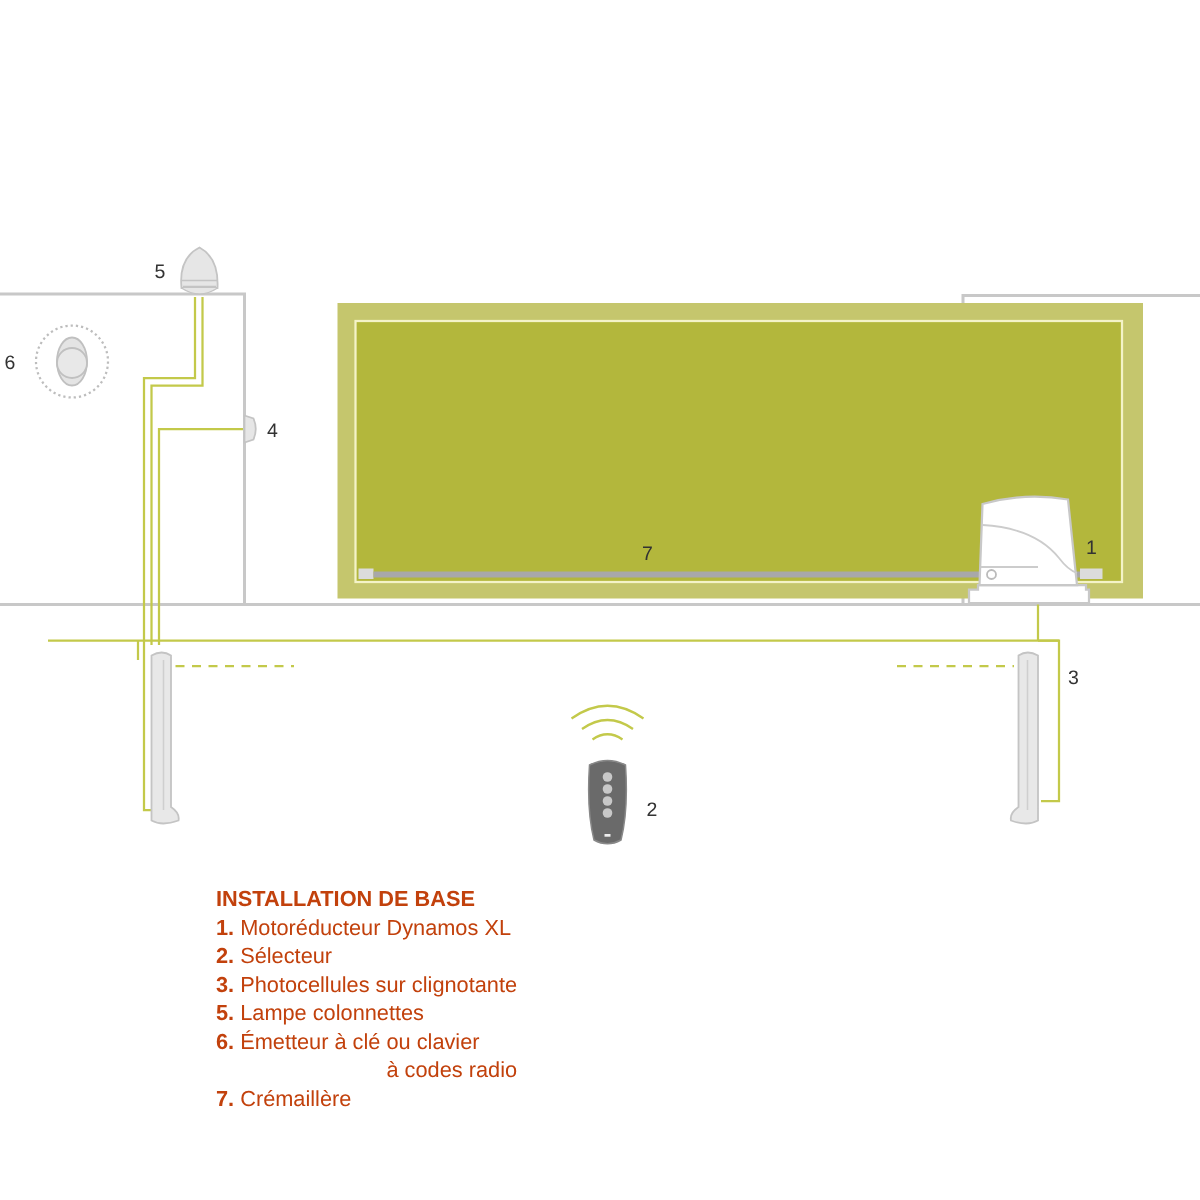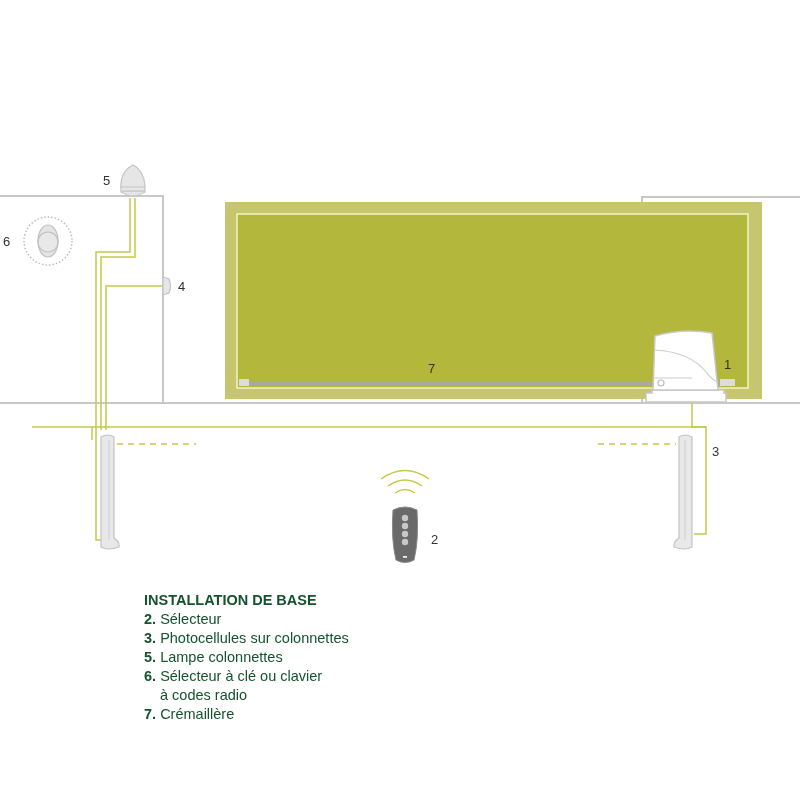--- a/index.html
+++ b/index.html
@@ -1,23 +1,23 @@
 <!DOCTYPE html>
 <html><head>
   <meta charset="utf-8">
   <style>
     html, body { margin: 0; padding: 0; background: #ffffff; }
     body { width: 800px; height: 800px; position: relative; overflow: hidden; font-family: "Liberation Sans", sans-serif; }
     #diagram { position: absolute; left: 0; top: 0; width: 800px; height: 800px; }
     .callout { font-family: "Liberation Sans", sans-serif; font-size: 13px; fill: #333333; }
-    .legend { position: absolute; left: 144px; top: 591px; color: #14532d; font-size: 14.5px; line-height: 19px; }
+    .legend { position: absolute; left: 144px; top: 591px; color: #c2410c; font-size: 14.5px; line-height: 19px; }
     .legend-title { font-weight: bold; font-size: 14.5px; letter-spacing: 0; }
     .legend-item { white-space: nowrap; }
     .legend-num { font-weight: bold; }
-    .legend-cont { padding-left: 16px; }
+    .legend-cont { padding-left: 16px; text-align: right; }
   </style>
 </head>
 <body>
 
 <svg id="diagram" viewBox="0 0 800 800" xmlns="http://www.w3.org/2000/svg">
 
   <line x1="0" y1="403" x2="800" y2="403" stroke="#c8c8c8" stroke-width="2"></line>
 
   <polyline points="0,196 163,196 163,403" fill="none" stroke="#c8c8c8" stroke-width="2"></polyline>
 
@@ -99,19 +99,20 @@
     <circle cx="405" cy="526" r="3.2" fill="#c8c8c8"></circle>
     <circle cx="405" cy="534" r="3.2" fill="#c8c8c8"></circle>
     <circle cx="405" cy="542" r="3.2" fill="#c8c8c8"></circle>
     <rect x="403" y="556" width="4" height="1.8" fill="#eeeeee"></rect>
   </g>
   <text class="callout" x="431" y="544">2</text>
 </svg>
 
 <div class="legend">
   <div class="legend-title">INSTALLATION DE BASE</div>
+  <div class="legend-item"><span class="legend-num">1.</span> <span>Motoréducteur Dynamos XL</span></div>
   <div class="legend-item"><span class="legend-num">2.</span> <span>Sélecteur</span></div>
-  <div class="legend-item"><span class="legend-num">3.</span> <span>Photocellules sur colonnettes</span></div>
+  <div class="legend-item"><span class="legend-num">3.</span> <span>Photocellules sur clignotante</span></div>
   <div class="legend-item"><span class="legend-num">5.</span> <span>Lampe colonnettes</span></div>
-  <div class="legend-item"><span class="legend-num">6.</span> <span>Sélecteur à clé ou clavier</span></div>
+  <div class="legend-item"><span class="legend-num">6.</span> <span>Émetteur à clé ou clavier</span></div>
   <div class="legend-item legend-cont">à codes radio</div>
   <div class="legend-item"><span class="legend-num">7.</span> <span>Crémaillère</span></div>
 </div>
 
 </body></html>

